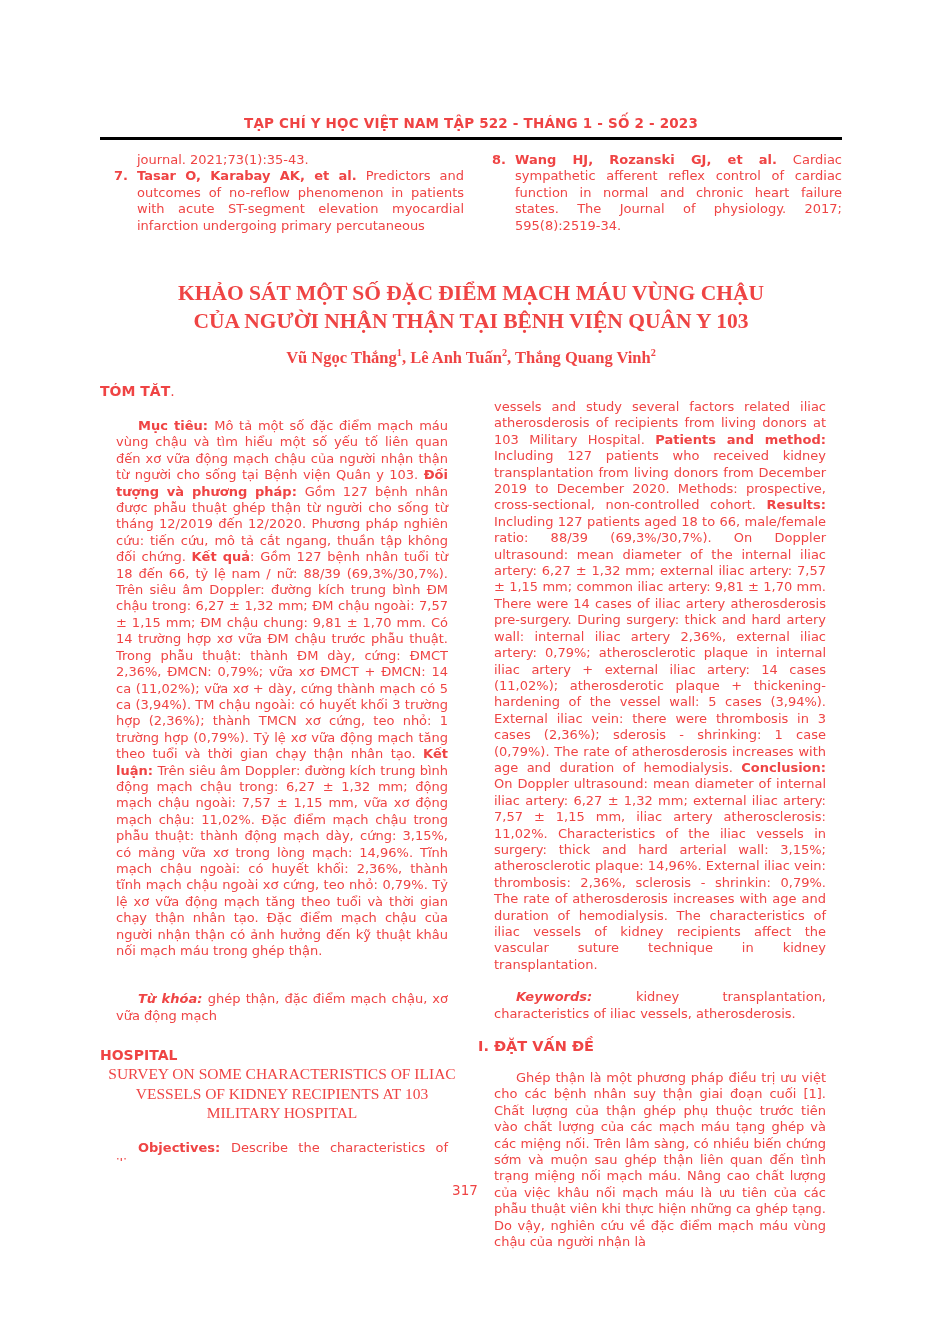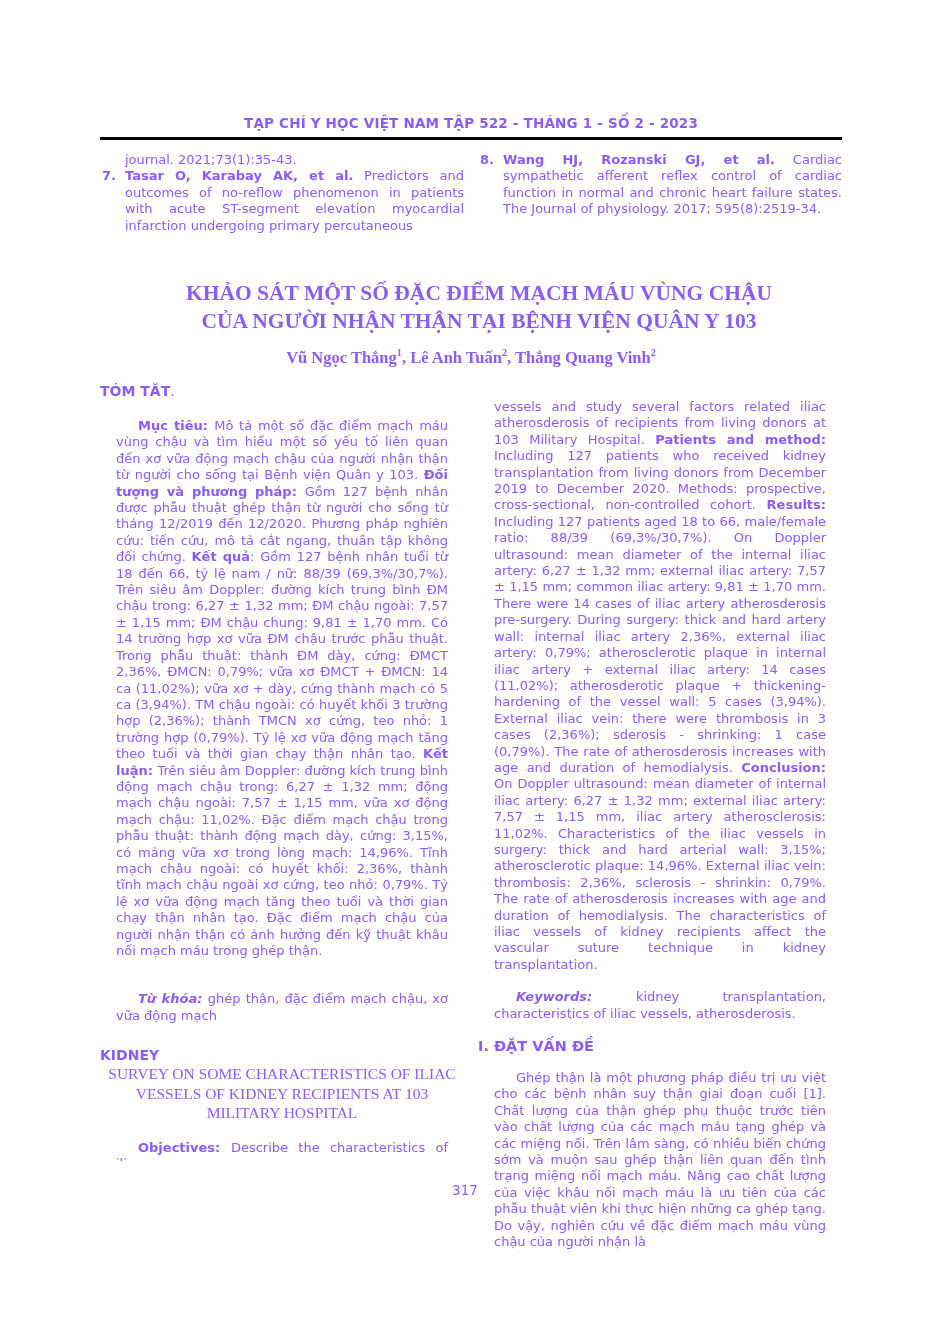--- a/index.html
+++ b/index.html
@@ -1,33 +1,33 @@
 <!DOCTYPE html>
 <html><head>
 <meta charset="utf-8">
 <style>
   html,body{margin:0;padding:0;background:#9a9a9a;}
   .page{
     position:relative;width:942px;height:1333px;margin:0 auto;background:#ffffff;
-    font-family:"DejaVu Sans",sans-serif;color:#8b5cf6;
+    font-family:"DejaVu Sans",sans-serif;color:#ef4444;
   }
   
   .header-line{position:absolute;top:115px;left:100px;width:742px;text-align:center;
     font-size:13.5px;font-weight:bold;letter-spacing:.2px;white-space:nowrap;}
   .header-rule{position:absolute;top:137px;left:100px;width:742px;height:3px;background:#000;}
   
   .refs{position:absolute;top:152px;left:100px;width:742px;display:flex;gap:14px;
     font-size:13px;line-height:16.4px;text-align:justify;}
-  .refs .col{width:364px;}
+  .refs .col{width:364px;margin-left:12px;}
   .ref-tail{padding-left:25px;margin:0;}
   .ref{position:relative;padding-left:25px;margin:0;}
   .ref-num{position:absolute;left:2px;top:0;font-weight:bold;}
   .ref-authors{font-weight:bold;}
   
-  .title{position:absolute;top:280px;left:108px;width:742px;text-align:center;
+  .title{position:absolute;top:280px;left:100px;width:742px;text-align:center;
     font-family:"Liberation Serif",serif;font-weight:bold;font-size:21.5px;line-height:27.5px;}
   .authors{position:absolute;top:347px;left:100px;width:742px;text-align:center;
     font-family:"Liberation Serif",serif;font-weight:bold;font-size:16.5px;}
   sup{font-size:.62em;}
   
   .body-cols{position:absolute;top:383px;left:100px;width:742px;display:flex;gap:14px;}
   .col-left{width:364px;height:778px;display:flex;flex-direction:column;overflow:hidden;}
   .col-right{width:364px;}
   .sec-h{font-weight:bold;font-size:14px;margin:0 0 3px 0;}
   .sec-h .dot{font-weight:normal;}
@@ -77,21 +77,21 @@
 
     <div class="col-left">
       <h2 class="sec-h"><span>TÓM TẮT</span><span class="dot">.</span></h2>
 
       <p class="body indent">
         <span class="b">Mục tiêu: </span><span>Mô tả một số đặc điểm mạch máu vùng chậu và tìm hiểu một số yếu tố liên quan đến xơ vữa động mạch chậu của người nhận thận từ người cho sống tại Bệnh viện Quân y 103. </span><span class="b">Đối tượng và phương pháp: </span><span>Gồm 127 bệnh nhân được phẫu thuật ghép thận từ người cho sống từ tháng 12/2019 đến 12/2020. Phương pháp nghiên cứu: tiến cứu, mô tả cắt ngang, thuần tập không đối chứng. </span><span class="b">Kết quả</span><span>: Gồm 127 bệnh nhân tuổi từ 18 đến 66, tỷ lệ nam / nữ: 88/39 (69,3%/30,7%). Trên siêu âm Doppler: đường kích trung bình ĐM chậu trong: 6,27 ± 1,32 mm; ĐM chậu ngoài: 7,57 ± 1,15 mm; ĐM chậu chung: 9,81 ± 1,70 mm. Có 14 trường hợp xơ vữa ĐM chậu trước phẫu thuật. Trong phẫu thuật: thành ĐM dày, cứng: ĐMCT 2,36%, ĐMCN: 0,79%; vữa xơ ĐMCT + ĐMCN: 14 ca (11,02%); vữa xơ + dày, cứng thành mạch có 5 ca (3,94%). TM chậu ngoài: có huyết khối 3 trường hợp (2,36%); thành TMCN xơ cứng, teo nhỏ: 1 trường hợp (0,79%). Tỷ lệ xơ vữa động mạch tăng theo tuổi và thời gian chạy thận nhân tạo. </span><span class="b">Kết luận: </span><span>Trên siêu âm Doppler: đường kích trung bình động mạch chậu trong: 6,27 ± 1,32 mm; động mạch chậu ngoài: 7,57 ± 1,15 mm, vữa xơ động mạch chậu: 11,02%. Đặc điểm mạch chậu trong phẫu thuật: thành động mạch dày, cứng: 3,15%, có mảng vữa xơ trong lòng mạch: 14,96%. Tĩnh mạch chậu ngoài: có huyết khối: 2,36%, thành tĩnh mạch chậu ngoài xơ cứng, teo nhỏ: 0,79%. Tỷ lệ xơ vữa động mạch tăng theo tuổi và thời gian chạy thận nhân tạo. Đặc điểm mạch chậu của người nhận thận có ảnh hưởng đến kỹ thuật khâu nối mạch máu trong ghép thận.</span>
       </p>
 
       <p class="body indent"><span class="bi">Từ khóa: </span><span>ghép thận, đặc điểm mạch chậu, xơ vữa động mạch</span></p>
 
-      <h2 class="summary-h">KIDNEY</h2>
+      <h2 class="summary-h">HOSPITAL</h2>
       <div class="summary-title">SURVEY ON SOME CHARACTERISTICS OF ILIAC VESSELS OF KIDNEY RECIPIENTS AT 103 MILITARY HOSPITAL</div>
       <p class="body indent"><span class="b">Objectives: </span><span>Describe the characteristics of iliac</span></p>
 
       <div class="footnote">
         <div class="fn-rule"></div>
         <p class="fn-line fn-aff"><sup>1</sup><span>Bệnh viện Vinmec Hà Nội</span></p>
         <p class="fn-line fn-aff"><sup>2</sup><span>Bệnh viện Quân y 103</span></p>
         <p class="fn-line">Chịu trách nhiệm chính: Vũ Ngọc Thắng</p>
         <p class="fn-line">Email: bsthangxp@gmail.com</p>
         <p class="fn-line">Ngày nhận bài: 20.10.2022</p>

